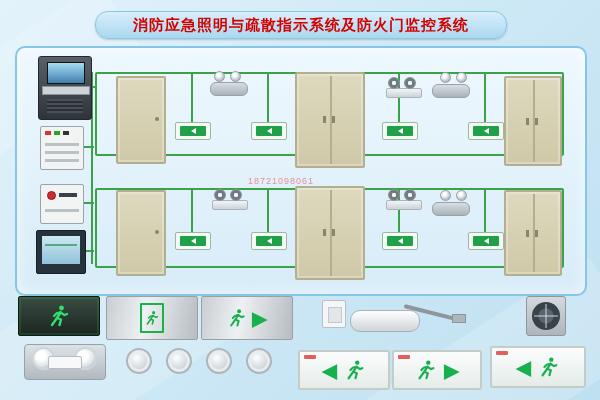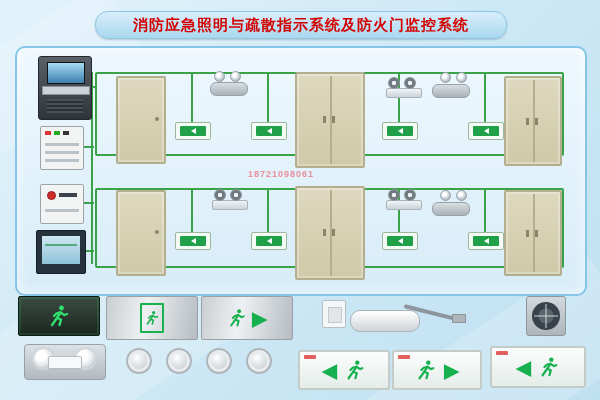--- a/index.html
+++ b/index.html
@@ -57,21 +57,21 @@
   .b-strip{position:absolute;left:4px;top:4px;width:6px;height:4px;background:#d33;box-shadow:9px 0 0 #2a2,18px 0 0 #333;}
   .b-line{position:absolute;left:4px;height:3px;background:#b9c2c7;}
   .b-btn{position:absolute;width:7px;height:7px;border-radius:50%;background:#d32b2b;border:1px solid #8c1d1d;}
   .b-slot{position:absolute;background:#39424a;}
   .wallmon{position:absolute;left:36px;top:230px;width:48px;height:42px;background:#26333d;border:1px solid #15202a;
     border-radius:2px;z-index:3;}
   .wallmon-scr{position:absolute;left:5px;top:5px;right:5px;bottom:9px;background:linear-gradient(#cfe8f3,#8fc2d9);}
   .wallmon-scr::after{content:"";position:absolute;left:3px;top:8px;right:3px;height:2px;background:rgba(40,150,80,.7);}
 
   
-  .wmark{position:absolute;left:248px;top:169px;color:#e98f9b;font-size:9px;letter-spacing:1px;z-index:5;font-weight:bold;}
+  .wmark{position:absolute;left:248px;top:176px;color:#e98f9b;font-size:9px;letter-spacing:1px;z-index:5;}
 
   
   .darksign{position:absolute;left:18px;top:296px;width:80px;height:38px;border:1px solid #101814;border-radius:2px;
     background:linear-gradient(#3a4c42,#1b2620);display:flex;align-items:center;justify-content:center;
     box-shadow:inset 0 0 0 2px rgba(40,220,110,.15);}
   .mpanel{position:absolute;height:42px;border:1px solid #9aa0a5;border-radius:2px;
     background:linear-gradient(100deg,#c9ced2,#eef1f3 42%,#b6bcc1);display:flex;align-items:center;justify-content:center;gap:5px;}
   .gframe{width:20px;height:26px;border:2px solid #18b14e;border-radius:1px;display:flex;align-items:center;justify-content:center;}
   .switchplate{position:absolute;left:322px;top:300px;width:22px;height:26px;background:#f4f6f7;border:1px solid #b9c0c5;
     border-radius:2px;}

